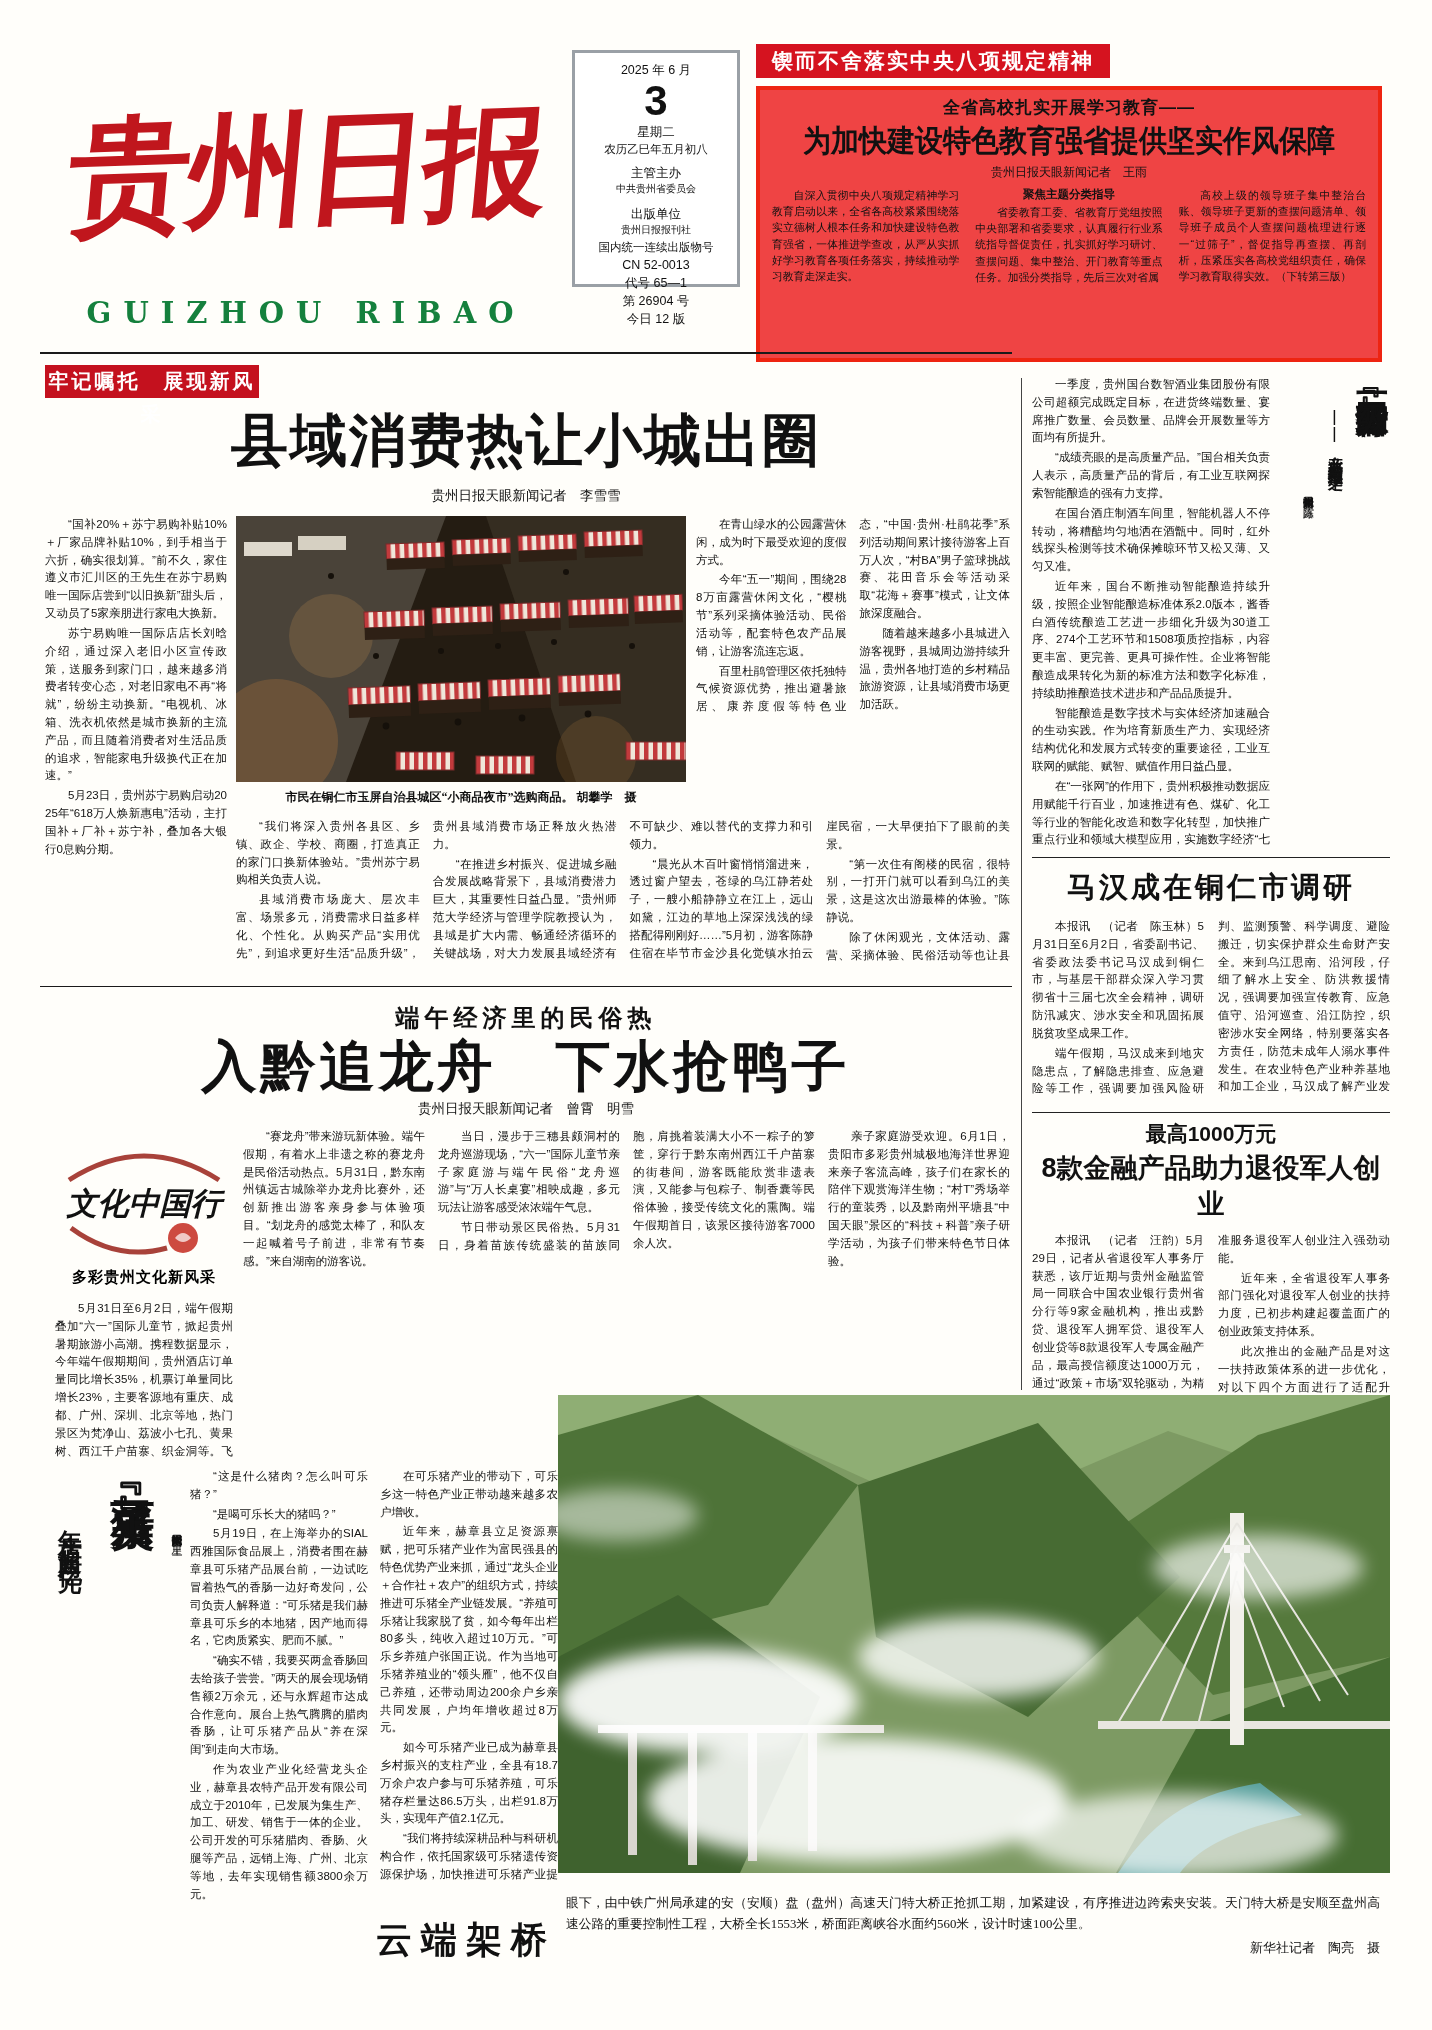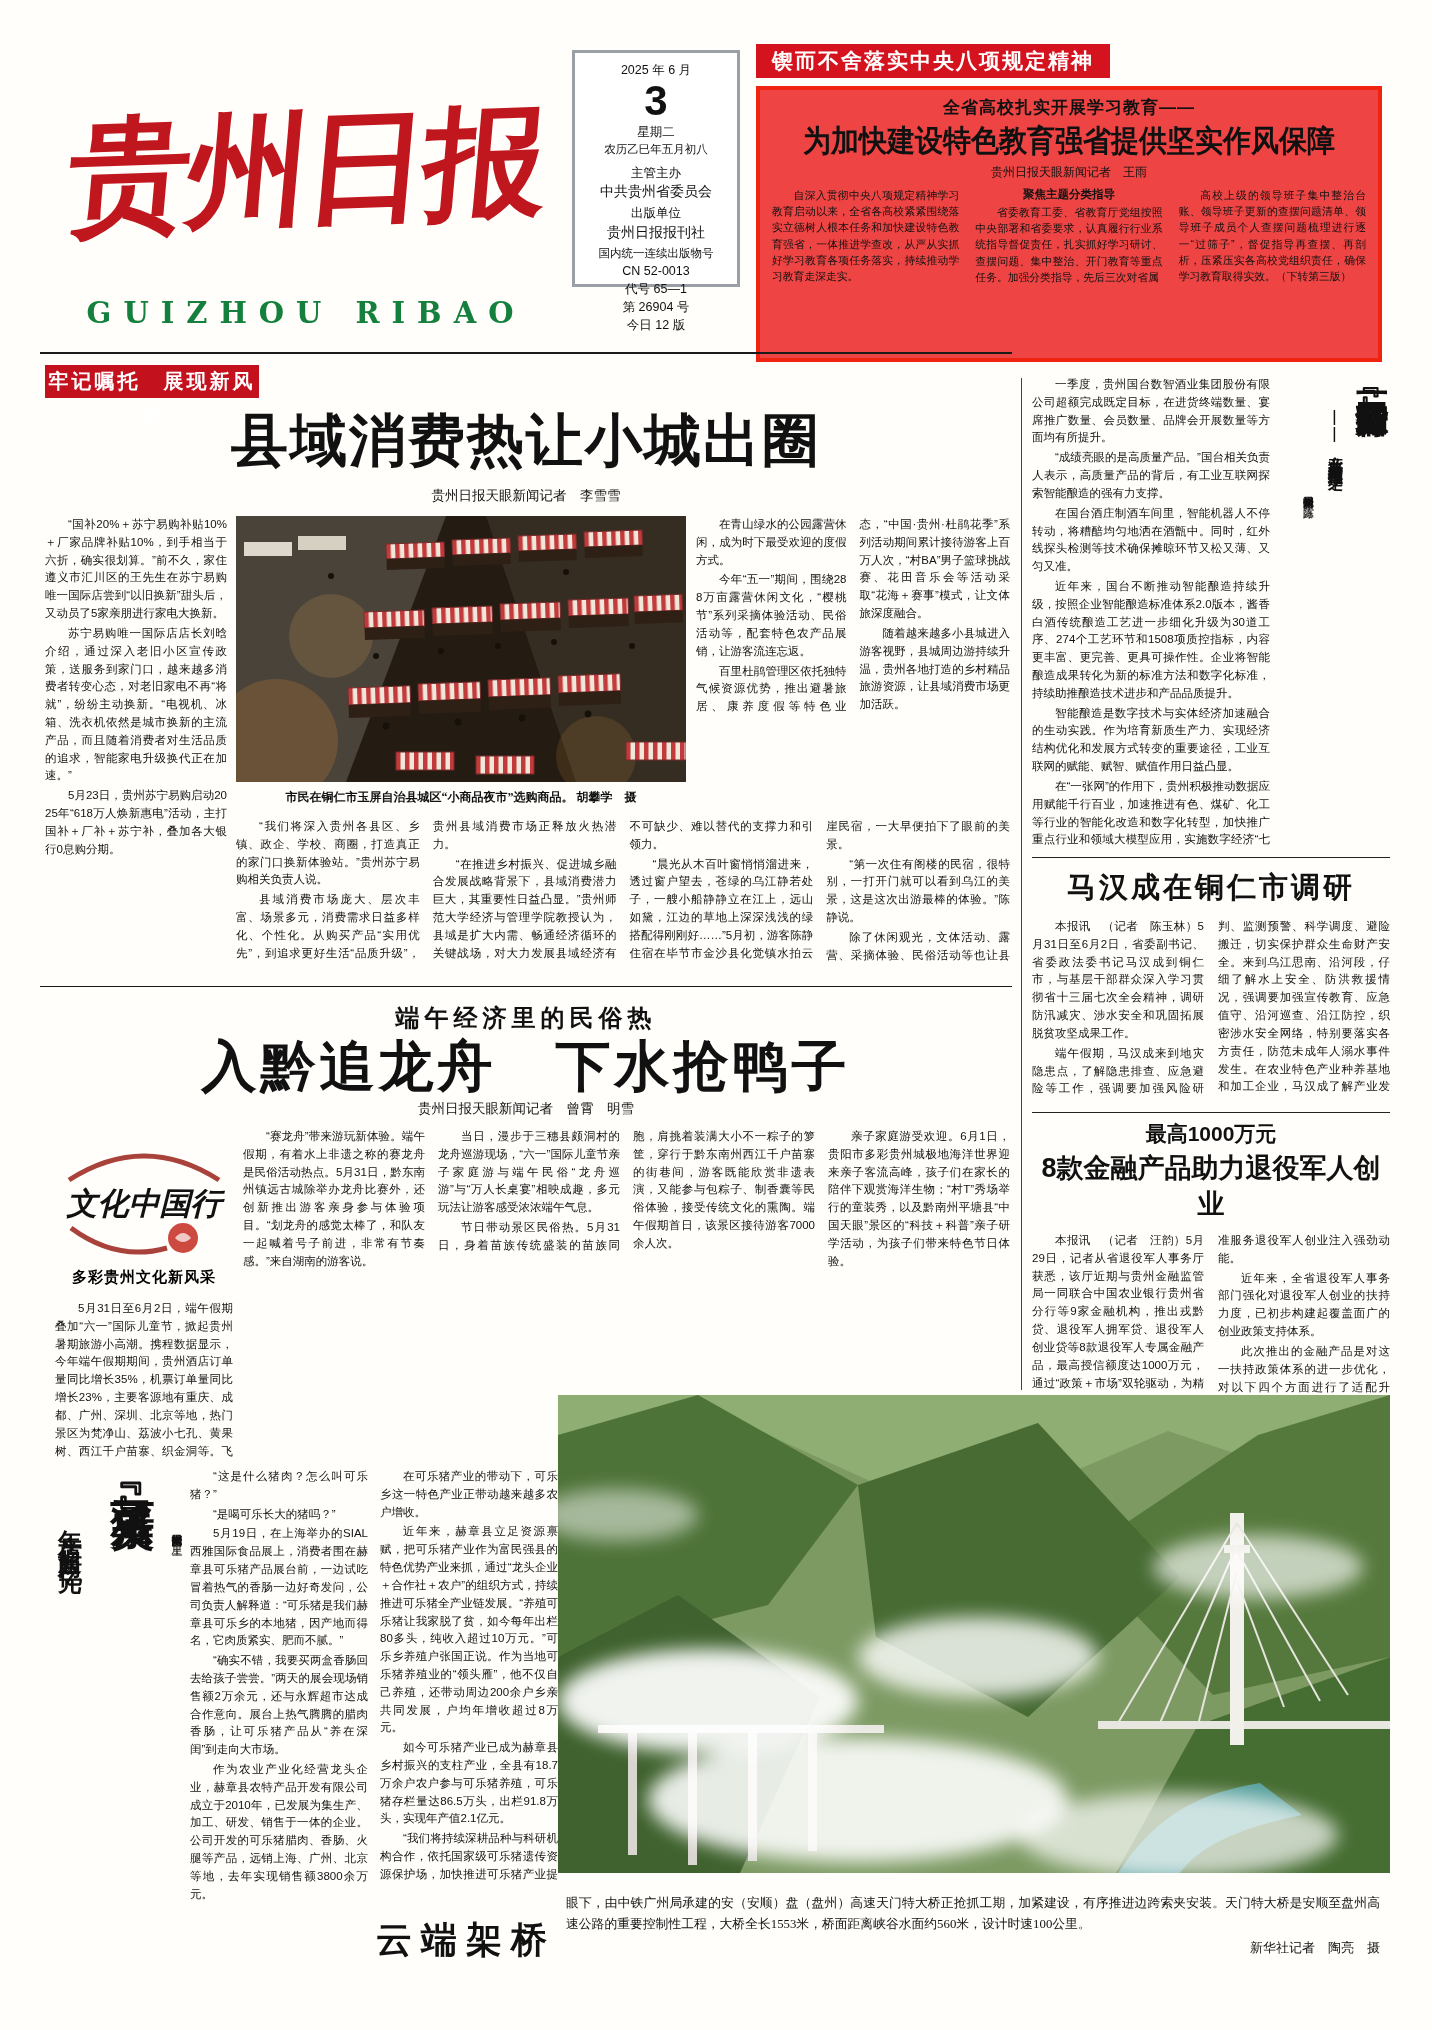--- a/index.html
+++ b/index.html
@@ -8,21 +8,21 @@
   .abs{position:absolute;}
   
   .mast-title{left:48px;top:48px;width:516px;height:240px;display:flex;align-items:center;justify-content:center;
     font-family:"DejaVu Serif","Liberation Serif",serif;font-weight:bold;font-size:122px;color:#c0161d;
     transform:skewX(-7deg) rotate(-2deg);letter-spacing:-4px;line-height:1;}
   .mast-latin{left:48px;top:296px;width:516px;text-align:center;color:#15803d;
     font-family:"DejaVu Serif","Liberation Serif",serif;font-weight:bold;font-size:29px;letter-spacing:12px;}
   .datebox{left:572px;top:50px;width:168px;height:237px;border:3px solid #9aa0a6;background:#fff;
     text-align:center;font-size:12.5px;line-height:1.45;padding:8px 4px;box-sizing:border-box;}
   .datebox .day{font-size:42px;font-weight:900;line-height:1.05;}
-  .datebox .kai{font-family:"Liberation Serif","DejaVu Serif",serif;font-size:14px;}
+  .datebox .kai{font-family:"Liberation Serif","DejaVu Serif",serif;font-size:10px;}
   .toptag{left:756px;top:44px;width:354px;height:34px;background:#d5131f;color:#fff;
     font-weight:700;font-size:21px;line-height:34px;text-align:center;letter-spacing:2px;}
   .redbox{left:756px;top:86px;width:626px;height:276px;border:4px solid #ee2411;background:#ef4444;
     box-sizing:border-box;padding:4px 12px 6px;}
   .rb-kicker{text-align:center;font-size:17px;font-weight:700;letter-spacing:1px;margin:2px 0 3px;}
   .rb-head{text-align:center;font-size:28px;font-weight:900;letter-spacing:0;margin:0 0 4px;transform:scaleY(1.08);}
   .rb-byline{text-align:center;font-family:"Liberation Serif",serif;font-size:12px;margin:0 0 6px;}
   .rb-cols{column-count:3;column-gap:16px;height:158px;overflow:hidden;}
   
   .bp{font-size:11.5px;line-height:1.55;text-align:justify;text-justify:inter-character;
@@ -92,21 +92,21 @@
   <div class="abs mast-title">贵州日报</div>
   <div class="abs mast-latin">GUIZHOU RIBAO</div>
 
   <div class="abs datebox">
     <div>2025 年 6 月</div>
     <div class="day">3</div>
     <div>星期二</div>
     <div style="font-size:11.5px;">农历乙巳年五月初八</div>
     <div style="margin-top:6px;">主管主办</div>
     <div class="kai">中共贵州省委员会</div>
-    <div style="margin-top:2px;">出版单位</div>
+    <div style="margin-top:8px;">出版单位</div>
     <div class="kai">贵州日报报刊社</div>
     <div style="font-size:11.5px;margin-top:2px;">国内统一连续出版物号</div>
     <div>CN 52-0013</div>
     <div>代号 65—1</div>
     <div>第 26904 号</div>
     <div>今日 12 版</div>
   </div>
 
   <div class="abs toptag">锲而不舍落实中央八项规定精神</div>
   <div class="abs redbox">

